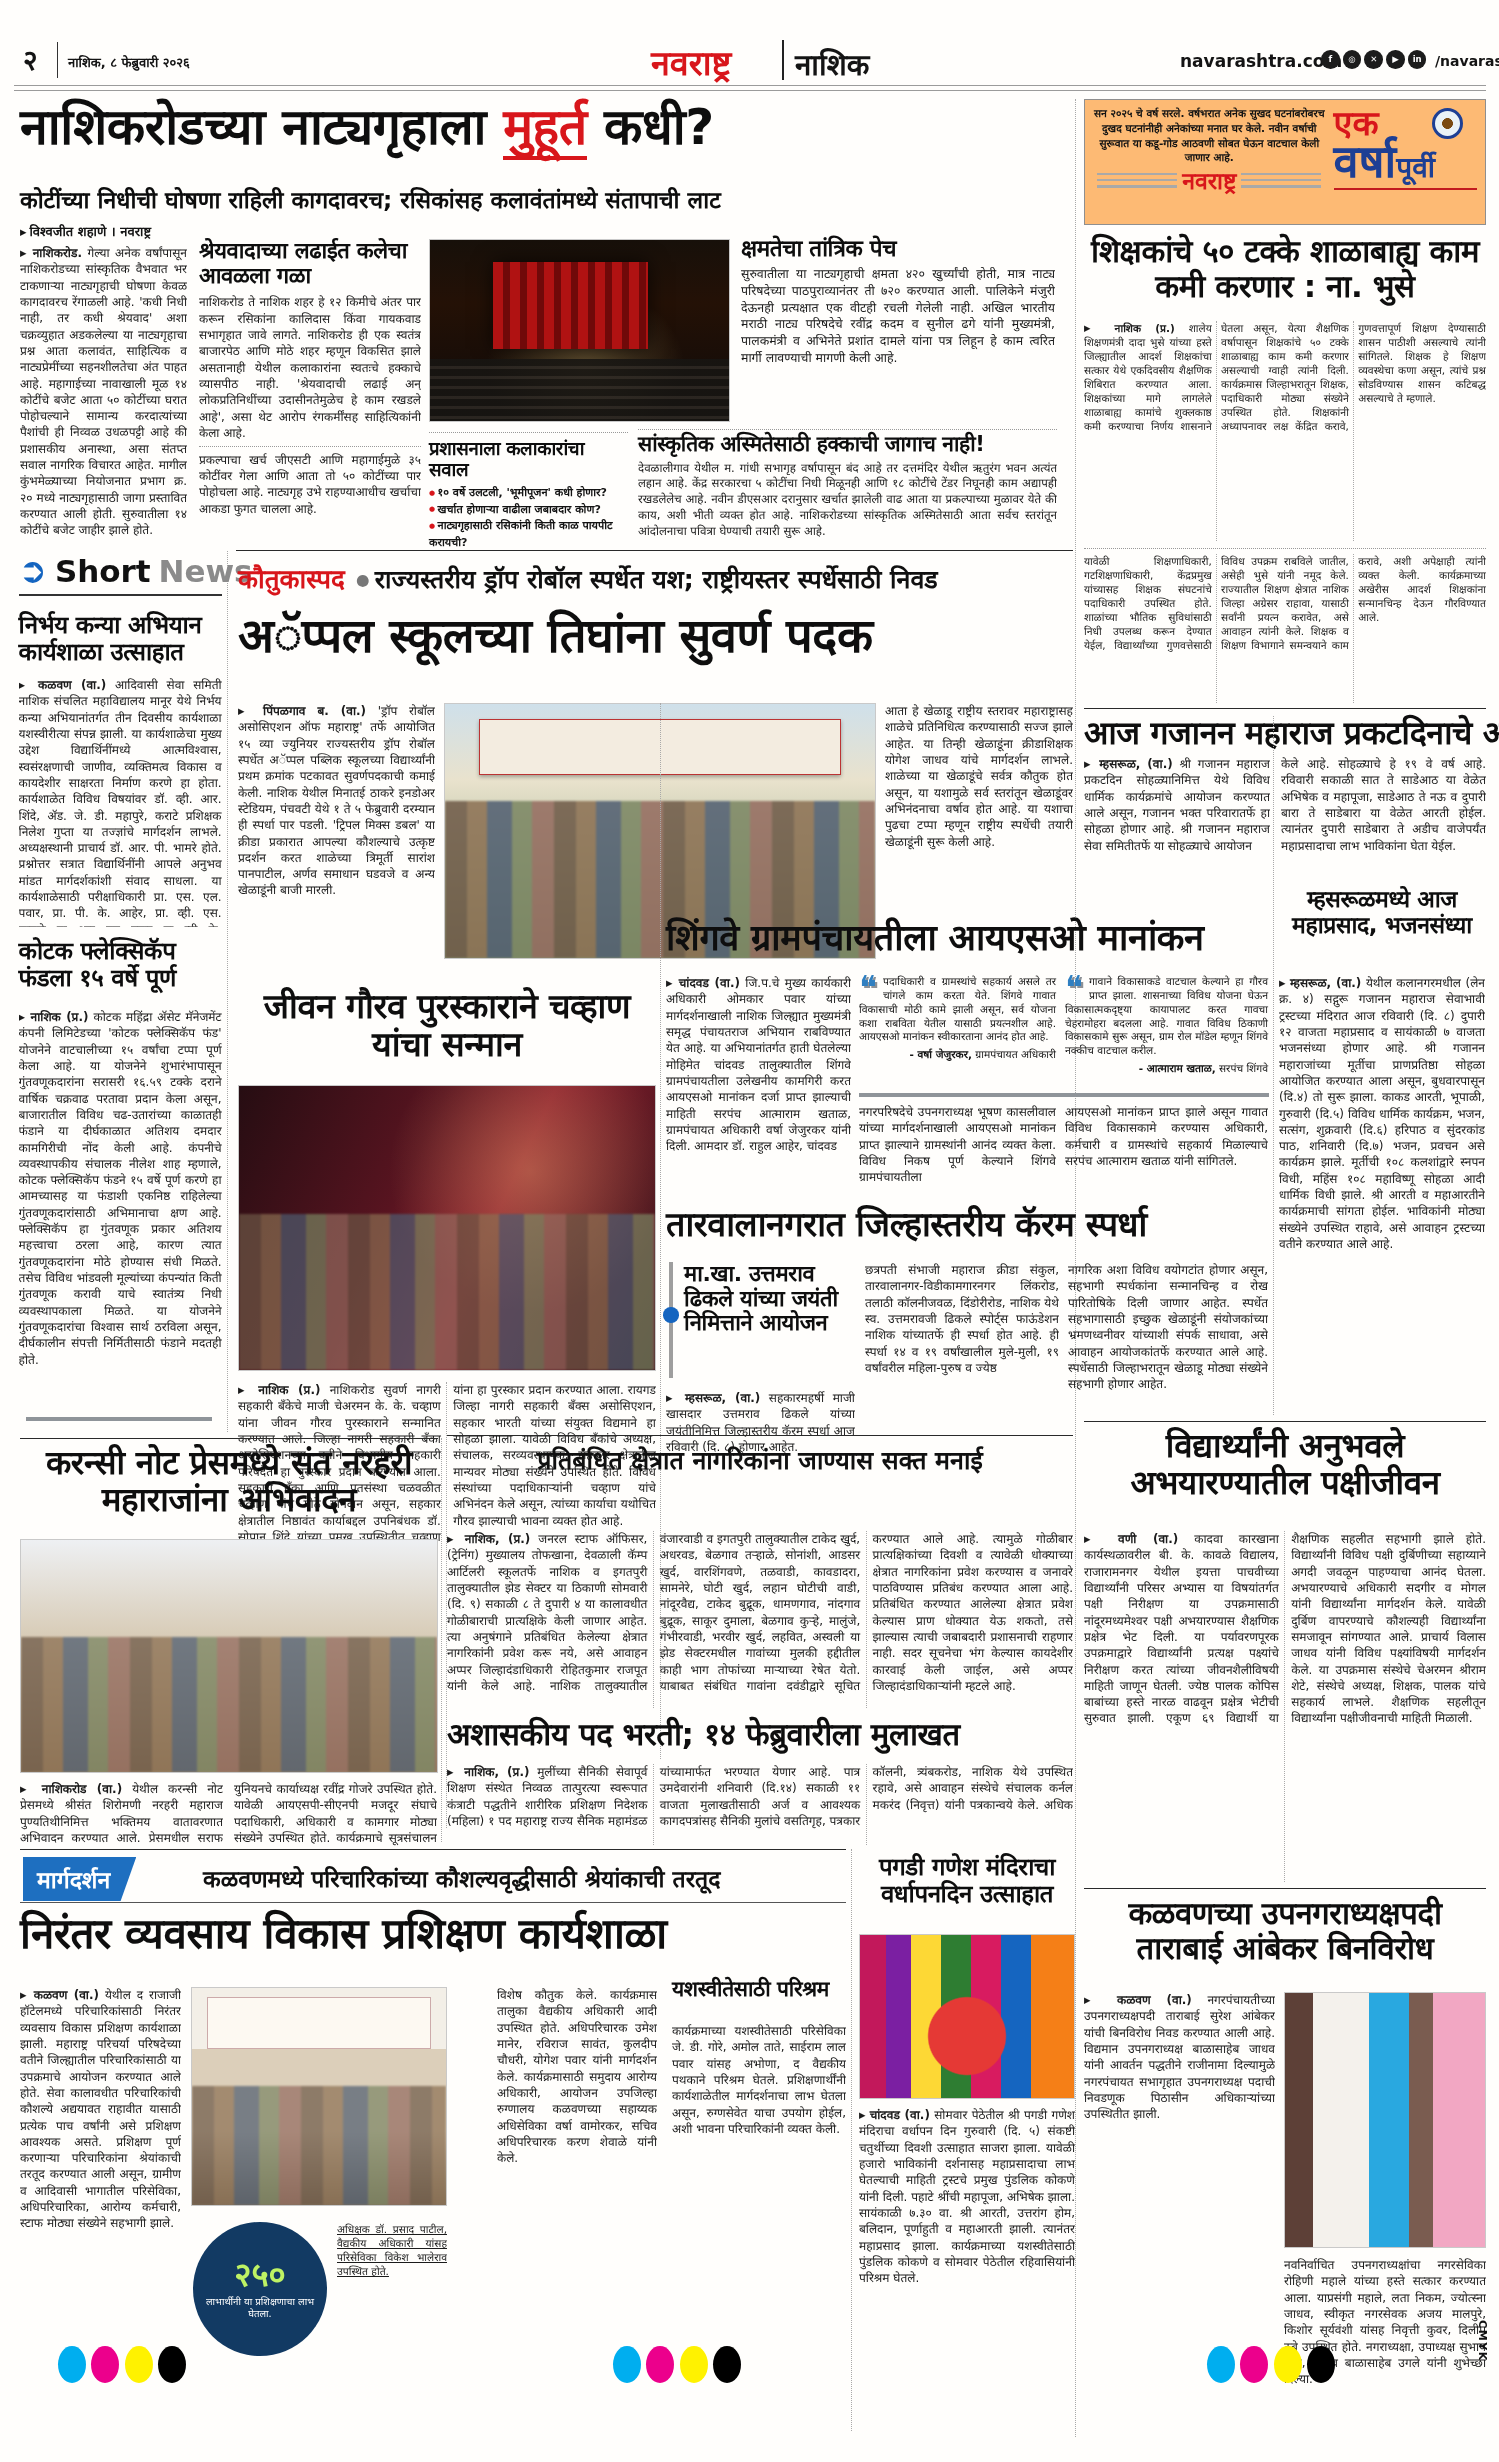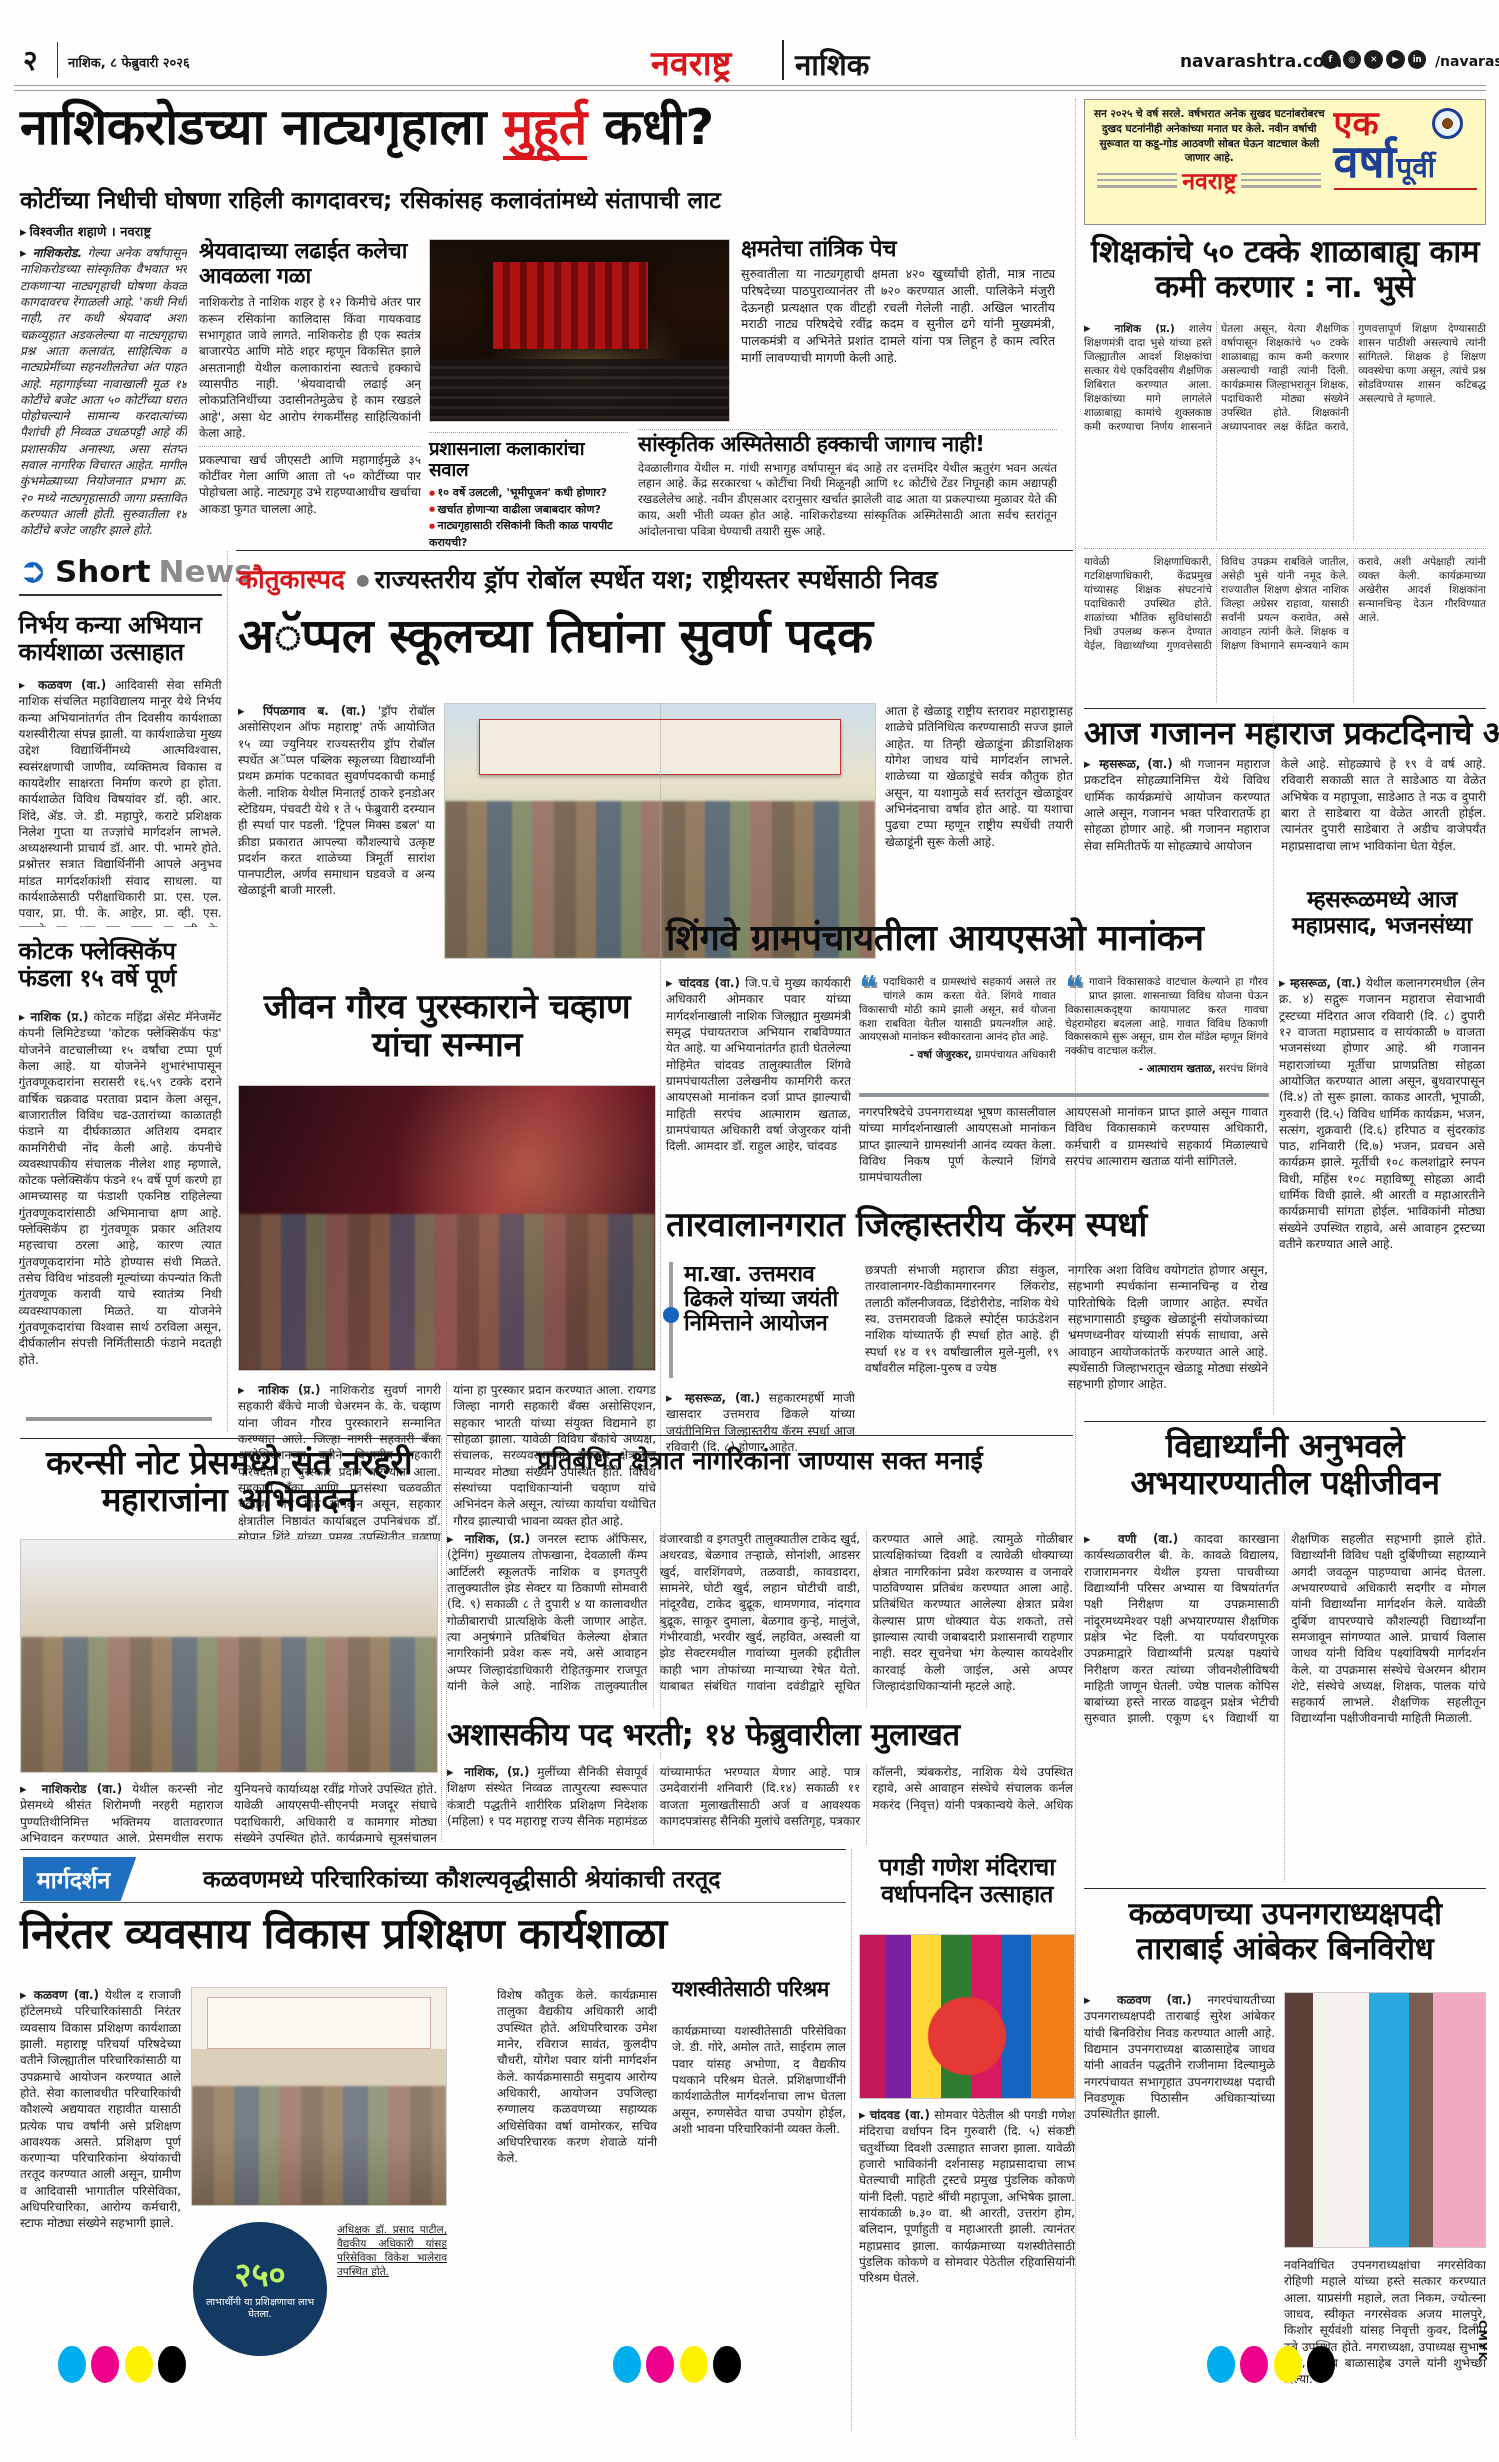--- a/index.html
+++ b/index.html
@@ -33,21 +33,21 @@
   
   .qmark::before { content:"❝"; color:#2f7fc1; font-size:33px; line-height:.8; float:left; margin-right:6.2px;
                    text-shadow:2.3px 1.6px 0 #8d9196; }
   .qauthor { text-align:right; font-weight:800; font-size:10.5px; margin-top:3.9px; }
   .qauthor .role { font-weight:400; }
   
   .blt { font-size:11px; line-height:1.5; font-weight:600; }
   .blt li { list-style:none; }
   .blt li::before { content:"● "; font-size:7px; color:#d8161b; vertical-align:1.6px; }
   
-  #oy-box { border:1.6px solid #8f8f8f; background:#fef9c3; display:flex; padding:6.2px 7.8px; }
+  #oy-box { border:1.6px solid #8f8f8f; background:#fdba74; display:flex; padding:6.2px 7.8px; }
   .oy-brand { color:#d8161b; font-weight:800; font-size:23px; line-height:1; }
   .oy-lines { flex:1; height:17px; background:repeating-linear-gradient(180deg,#a9a9a9 0 2.3px,transparent 2.3px 6.2px); margin:0 4.7px; align-self:center; }
   
   .tag-red { color:#d8161b; font-weight:800; font-size:26px; }
   .dotgray::before { content:"● "; color:#777; font-size:15.5px; vertical-align:3.1px; }
   .tag-blue { background:#1e6fc0; color:#fff; font-weight:800; font-size:23px; padding:6.2px 26px 6.2px 14px;
               clip-path:polygon(0 0, 100% 0, 86% 100%, 0 100%); }
   
   .sn-arrow { color:#1565c0; font-weight:800; font-size:34px; line-height:.8; }
   
@@ -106,21 +106,21 @@
   <div class="abs" style="left:1435px;top:53px;font-size:14px;font-weight:700;">/navarashtra</div>
   <div id="hdr-bar1"></div>
   <div id="hdr-bar2"></div>
 
   <div class="abs hl" id="lead-hl" style="left:20px;top:99px;width:1040px;">
     <span>नाशिकरोडच्या नाट्यगृहाला </span><span class="rw">मुहूर्त</span><span> कधी?</span>
   </div>
   <div class="abs subhead2" style="left:20px;top:187px;width:994px;font-size:23px;">कोटींच्या निधीची घोषणा राहिली कागदावरच; रसिकांसह कलावंतांमध्ये संतापाची लाट</div>
   <div class="abs dl" style="left:20px;top:222px;font-size:13px;">विश्वजीत शहाणे । नवराष्ट्र</div>
 
-  <div class="abs body" style="left:20px;top:245px;width:167px;height:297px;font-style:italic;">
+  <div class="abs body" style="left:20px;top:245px;width:167px;height:297px;">
     <span class="dl">नाशिकरोड.</span>
     <span>गेल्या अनेक वर्षांपासून नाशिकरोडच्या सांस्कृतिक वैभवात भर टाकणाऱ्या नाट्यगृहाची घोषणा केवळ कागदावरच रेंगाळली आहे. 'कधी निधी नाही, तर कधी श्रेयवाद' अशा चक्रव्युहात अडकलेल्या या नाट्यगृहाचा प्रश्न आता कलावंत, साहित्यिक व नाट्यप्रेमींच्या सहनशीलतेचा अंत पाहत आहे. महागाईच्या नावाखाली मूळ १४ कोटींचे बजेट आता ५० कोटींच्या घरात पोहोचल्याने सामान्य करदात्यांच्या पैशांची ही निव्वळ उधळपट्टी आहे की प्रशासकीय अनास्था, असा संतप्त सवाल नागरिक विचारत आहेत. मागील कुंभमेळ्याच्या नियोजनात प्रभाग क्र. २० मध्ये नाट्यगृहासाठी जागा प्रस्तावित करण्यात आली होती. सुरुवातीला १४ कोटींचे बजेट जाहीर झाले होते.</span>
   </div>
 
   <div class="abs" style="left:199px;top:239px;width:222px;height:304px;">
     <div class="hl" style="font-size:22px;">श्रेयवादाच्या लढाईत कलेचा आवळला गळा</div>
     <div class="body" style="margin-top:6.2px;">नाशिकरोड ते नाशिक शहर हे १२ किमीचे अंतर पार करून रसिकांना कालिदास किंवा गायकवाड सभागृहात जावे लागते. नाशिकरोड ही एक स्वतंत्र बाजारपेठ आणि मोठे शहर म्हणून विकसित झाले असतानाही येथील कलाकारांना स्वतःचे हक्काचे व्यासपीठ नाही. 'श्रेयवादाची लढाई अन् लोकप्रतिनिधींच्या उदासीनतेमुळेच हे काम रखडले आहे', असा थेट आरोप रंगकर्मींसह साहित्यिकांनी केला आहे.</div>
     <div class="dotrule"></div>
     <div class="body">प्रकल्पाचा खर्च जीएसटी आणि महागाईमुळे ३५ कोटींवर गेला आणि आता तो ५० कोटींच्या पार पोहोचला आहे. नाट्यगृह उभे राहण्याआधीच खर्चाचा आकडा फुगत चालला आहे.</div>
   </div>

